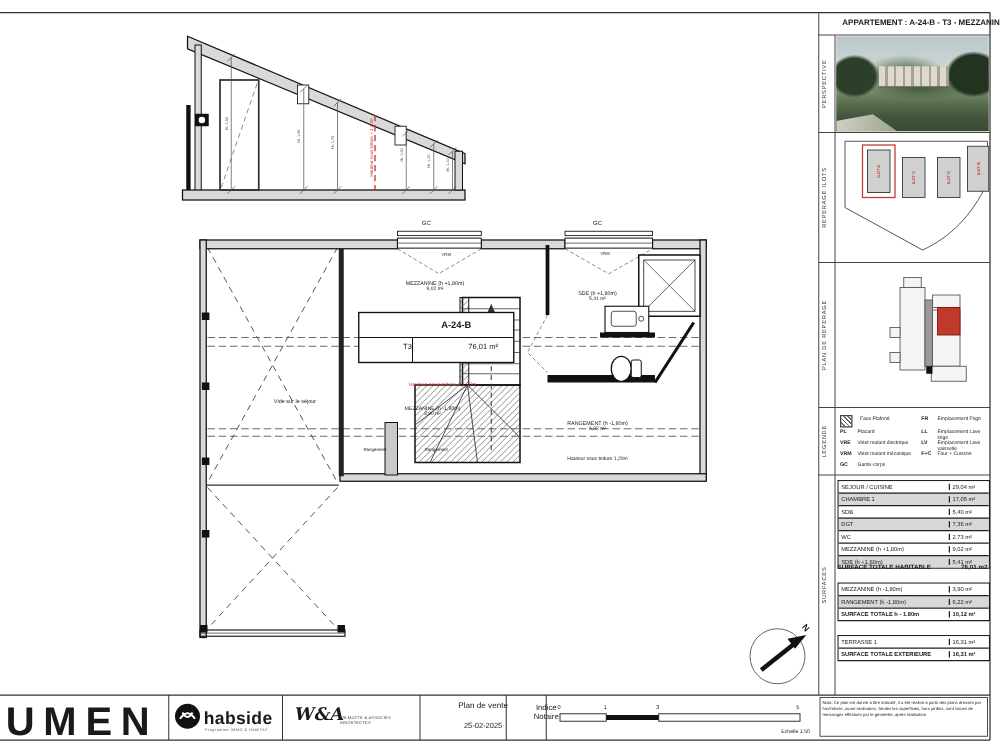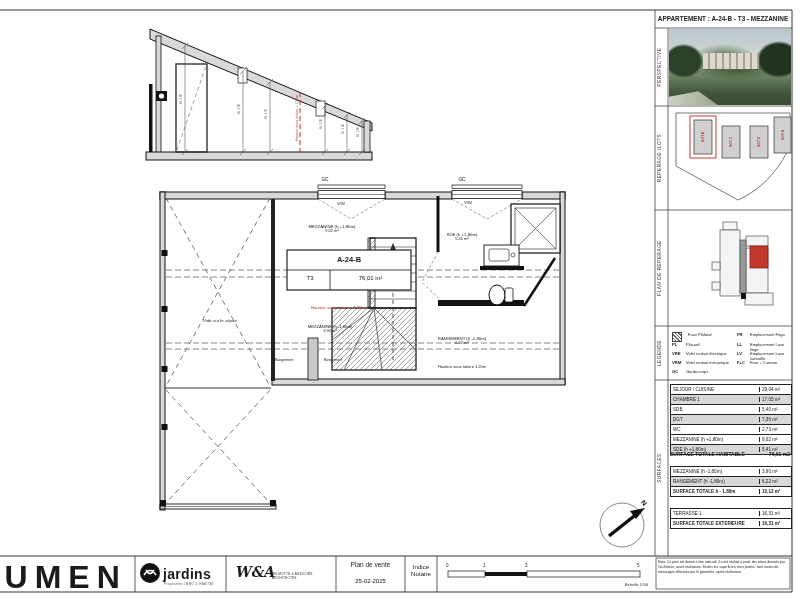--- a/index.html
+++ b/index.html
@@ -1,20 +1,20 @@
 <!DOCTYPE html>
 <html><head>
 <meta charset="utf-8">
 <style>
   html,body{margin:0;padding:0;background:#fff;}
   .sheet{position:relative;width:800px;height:600px;background:#ffffff;overflow:hidden;
          font-family:"Liberation Sans","DejaVu Sans",sans-serif;color:#1a1a1a;}
   svg{position:absolute;left:0;top:0;}
   .t{position:absolute;line-height:1.2;color:#1a1a1a;}
-  .c{text-align:center;}
+  .c{text-align:center;padding-left:16px;}
   .b{font-weight:bold;}
   .red{color:#c0392b;}
   .vlab{position:absolute;width:78px;height:10px;text-align:center;font-size:4.6px;
         letter-spacing:.6px;color:#333;transform:rotate(-90deg);}
   .ilab{position:absolute;width:30px;text-align:center;font-size:3.2px;font-weight:bold;
         color:#c0392b;transform:rotate(-90deg);}
   .dim{position:absolute;width:40px;text-align:center;font-size:3px;color:#555;transform:rotate(-90deg);}
   .rnote{position:absolute;width:60px;text-align:center;font-size:3.6px;color:#c0392b;transform:rotate(-90deg);}
   
   .lrow{position:absolute;display:flex;align-items:flex-start;font-size:4px;}
@@ -414,21 +414,21 @@
 
   <div class="t c b" style="left:289px;top:255px;width:120px;font-size:7.5px;">A-24-B</div>
   <div class="t c" style="left:291px;top:275px;width:38px;font-size:6px;">T3</div>
   <div class="t c" style="left:332px;top:275px;width:77px;font-size:6px;">76,01 m²</div>
 
   <div class="t b" style="left:641px;top:499px;font-size:7px;transform:rotate(50deg);">N</div>
 
   <div class="lumenCell">
     <div class="lumen">LUMEN</div>
   </div>
-  <div class="habname">jardins</div>
+  <div class="habname">habside</div>
   <div class="habtag">Programme IMMO &amp; HABITAT</div>
   <div class="wamark">W&amp;A</div>
   <div class="waname">WILMOTTE &amp; ASSOCIÉS ARCHITECTES</div>
   <div class="t c" style="left:336px;top:561px;width:69px;font-size:6.5px;">Plan de vente</div>
   <div class="t c" style="left:336px;top:578px;width:69px;font-size:6px;">25-02-2025</div>
   <div class="t c" style="left:405px;top:563px;width:32px;font-size:6.2px;">
     <div>Indice</div>
     <div>Notaire</div>
   </div>
   <div class="t" style="left:446px;top:563px;font-size:4.5px;">0</div>

